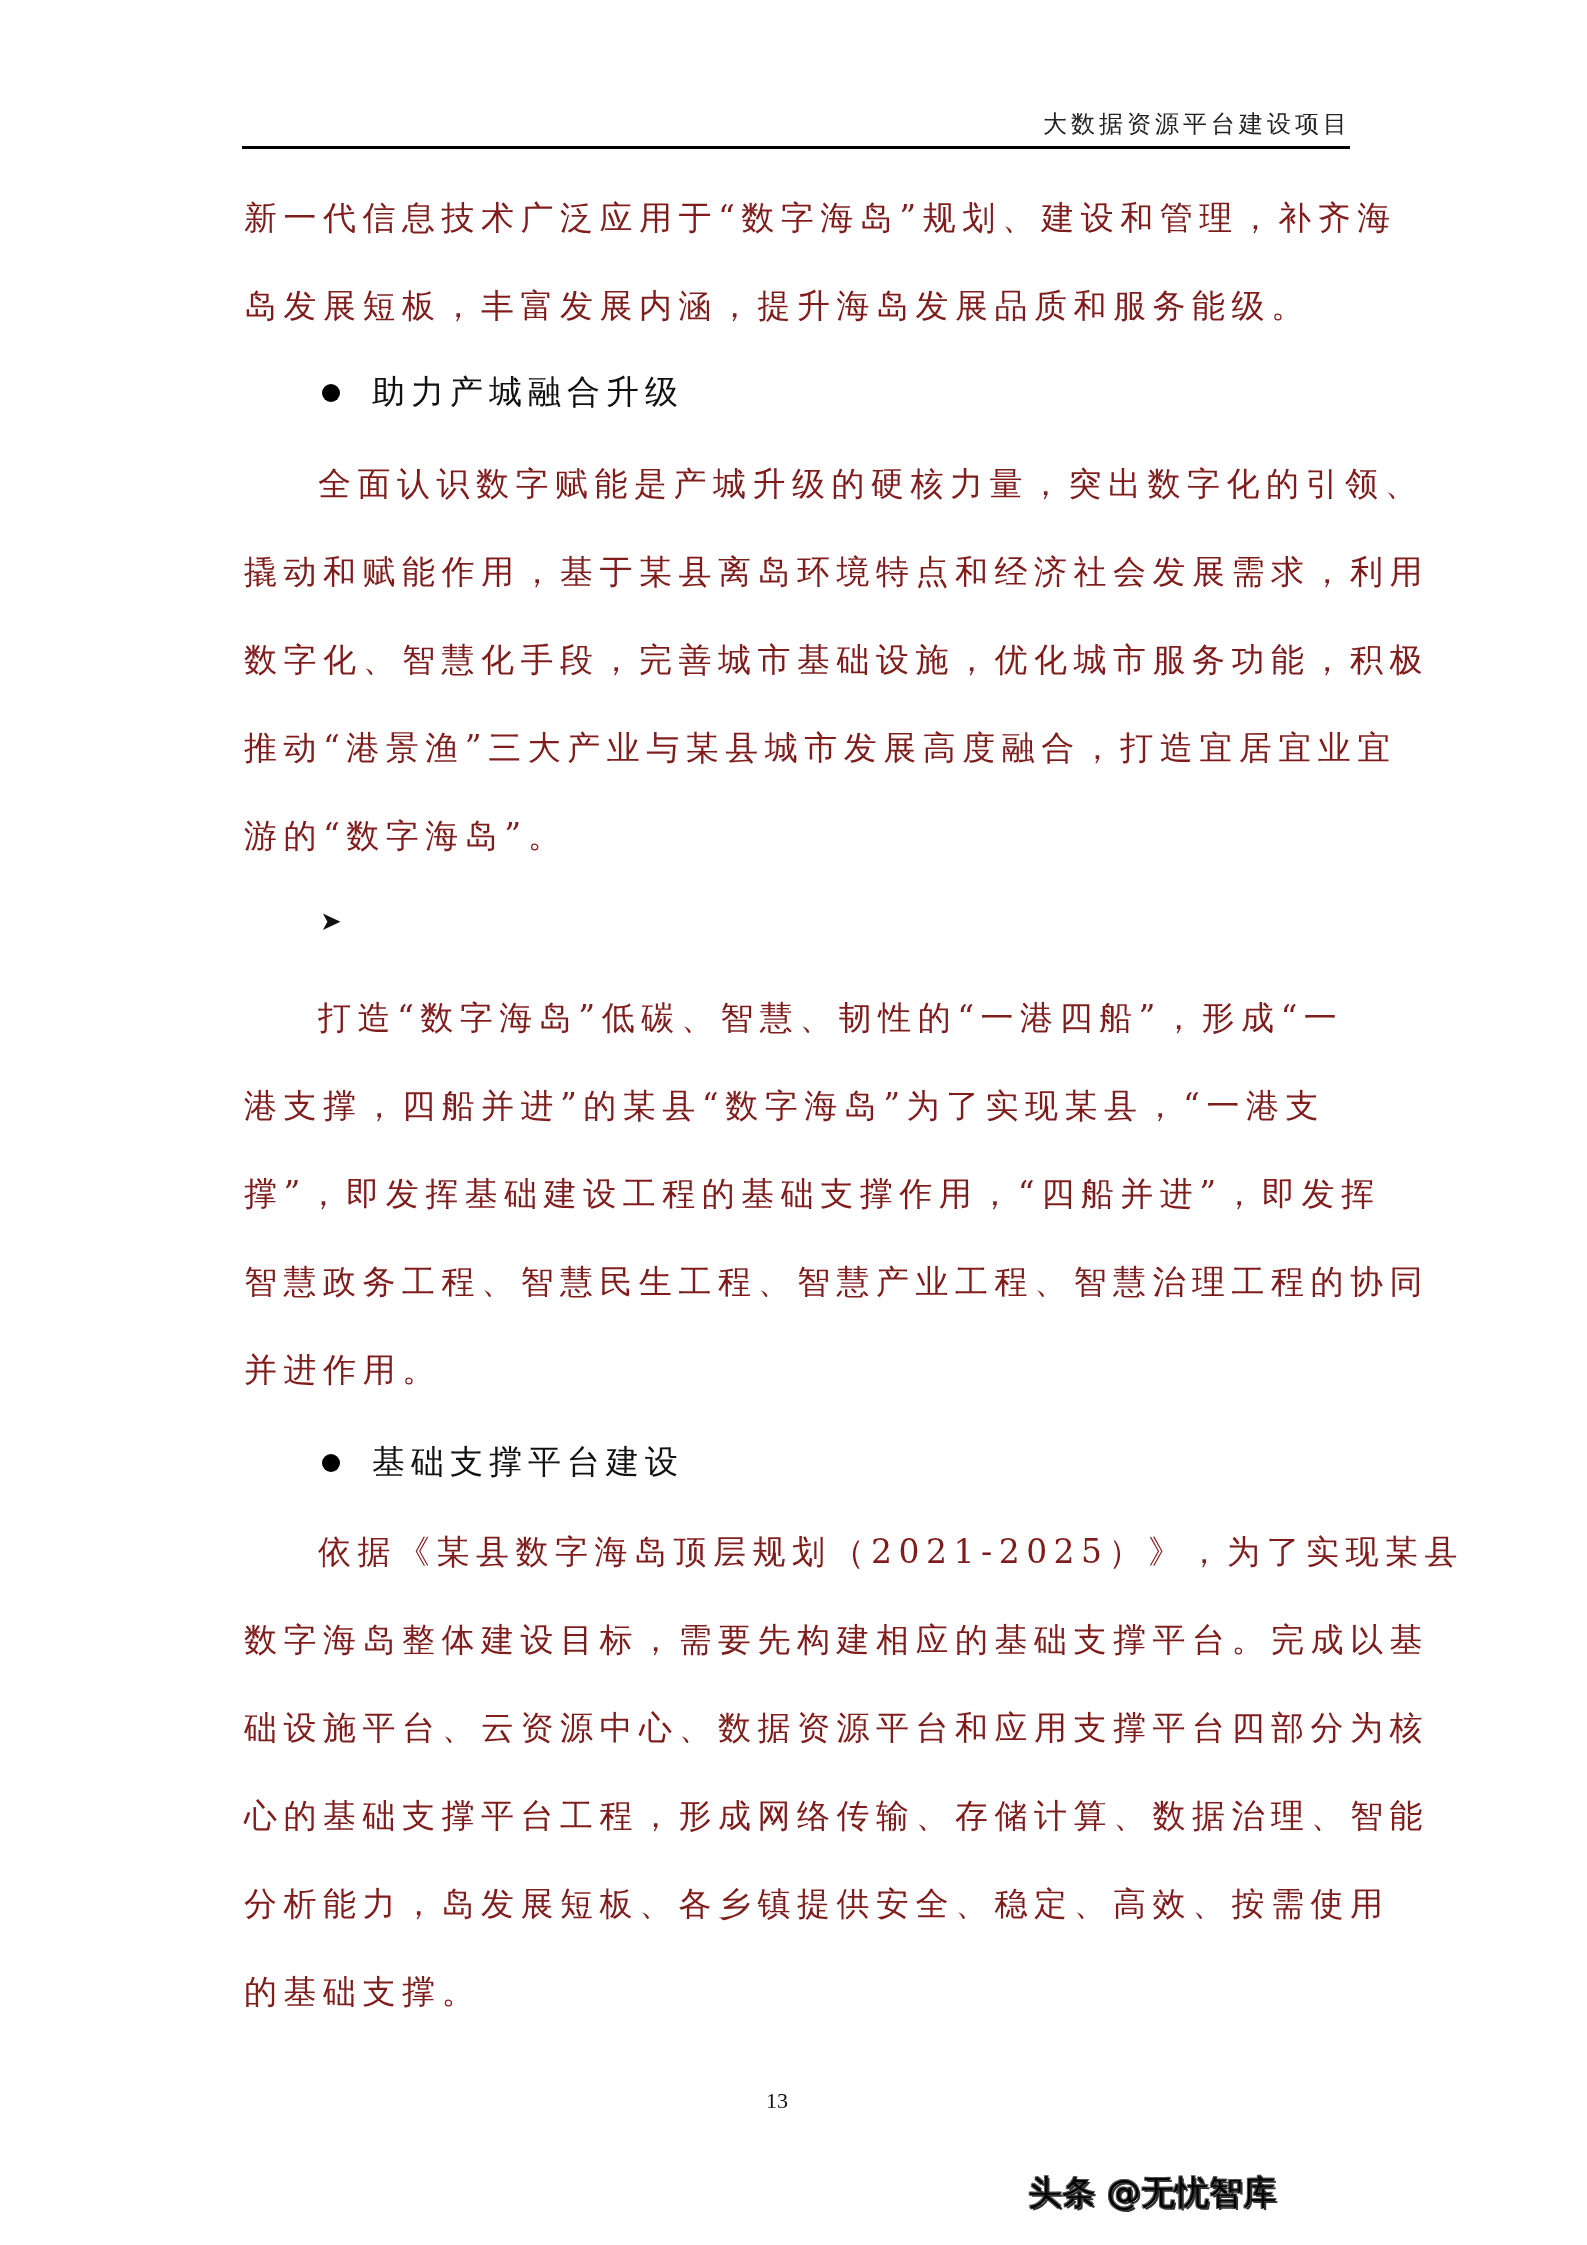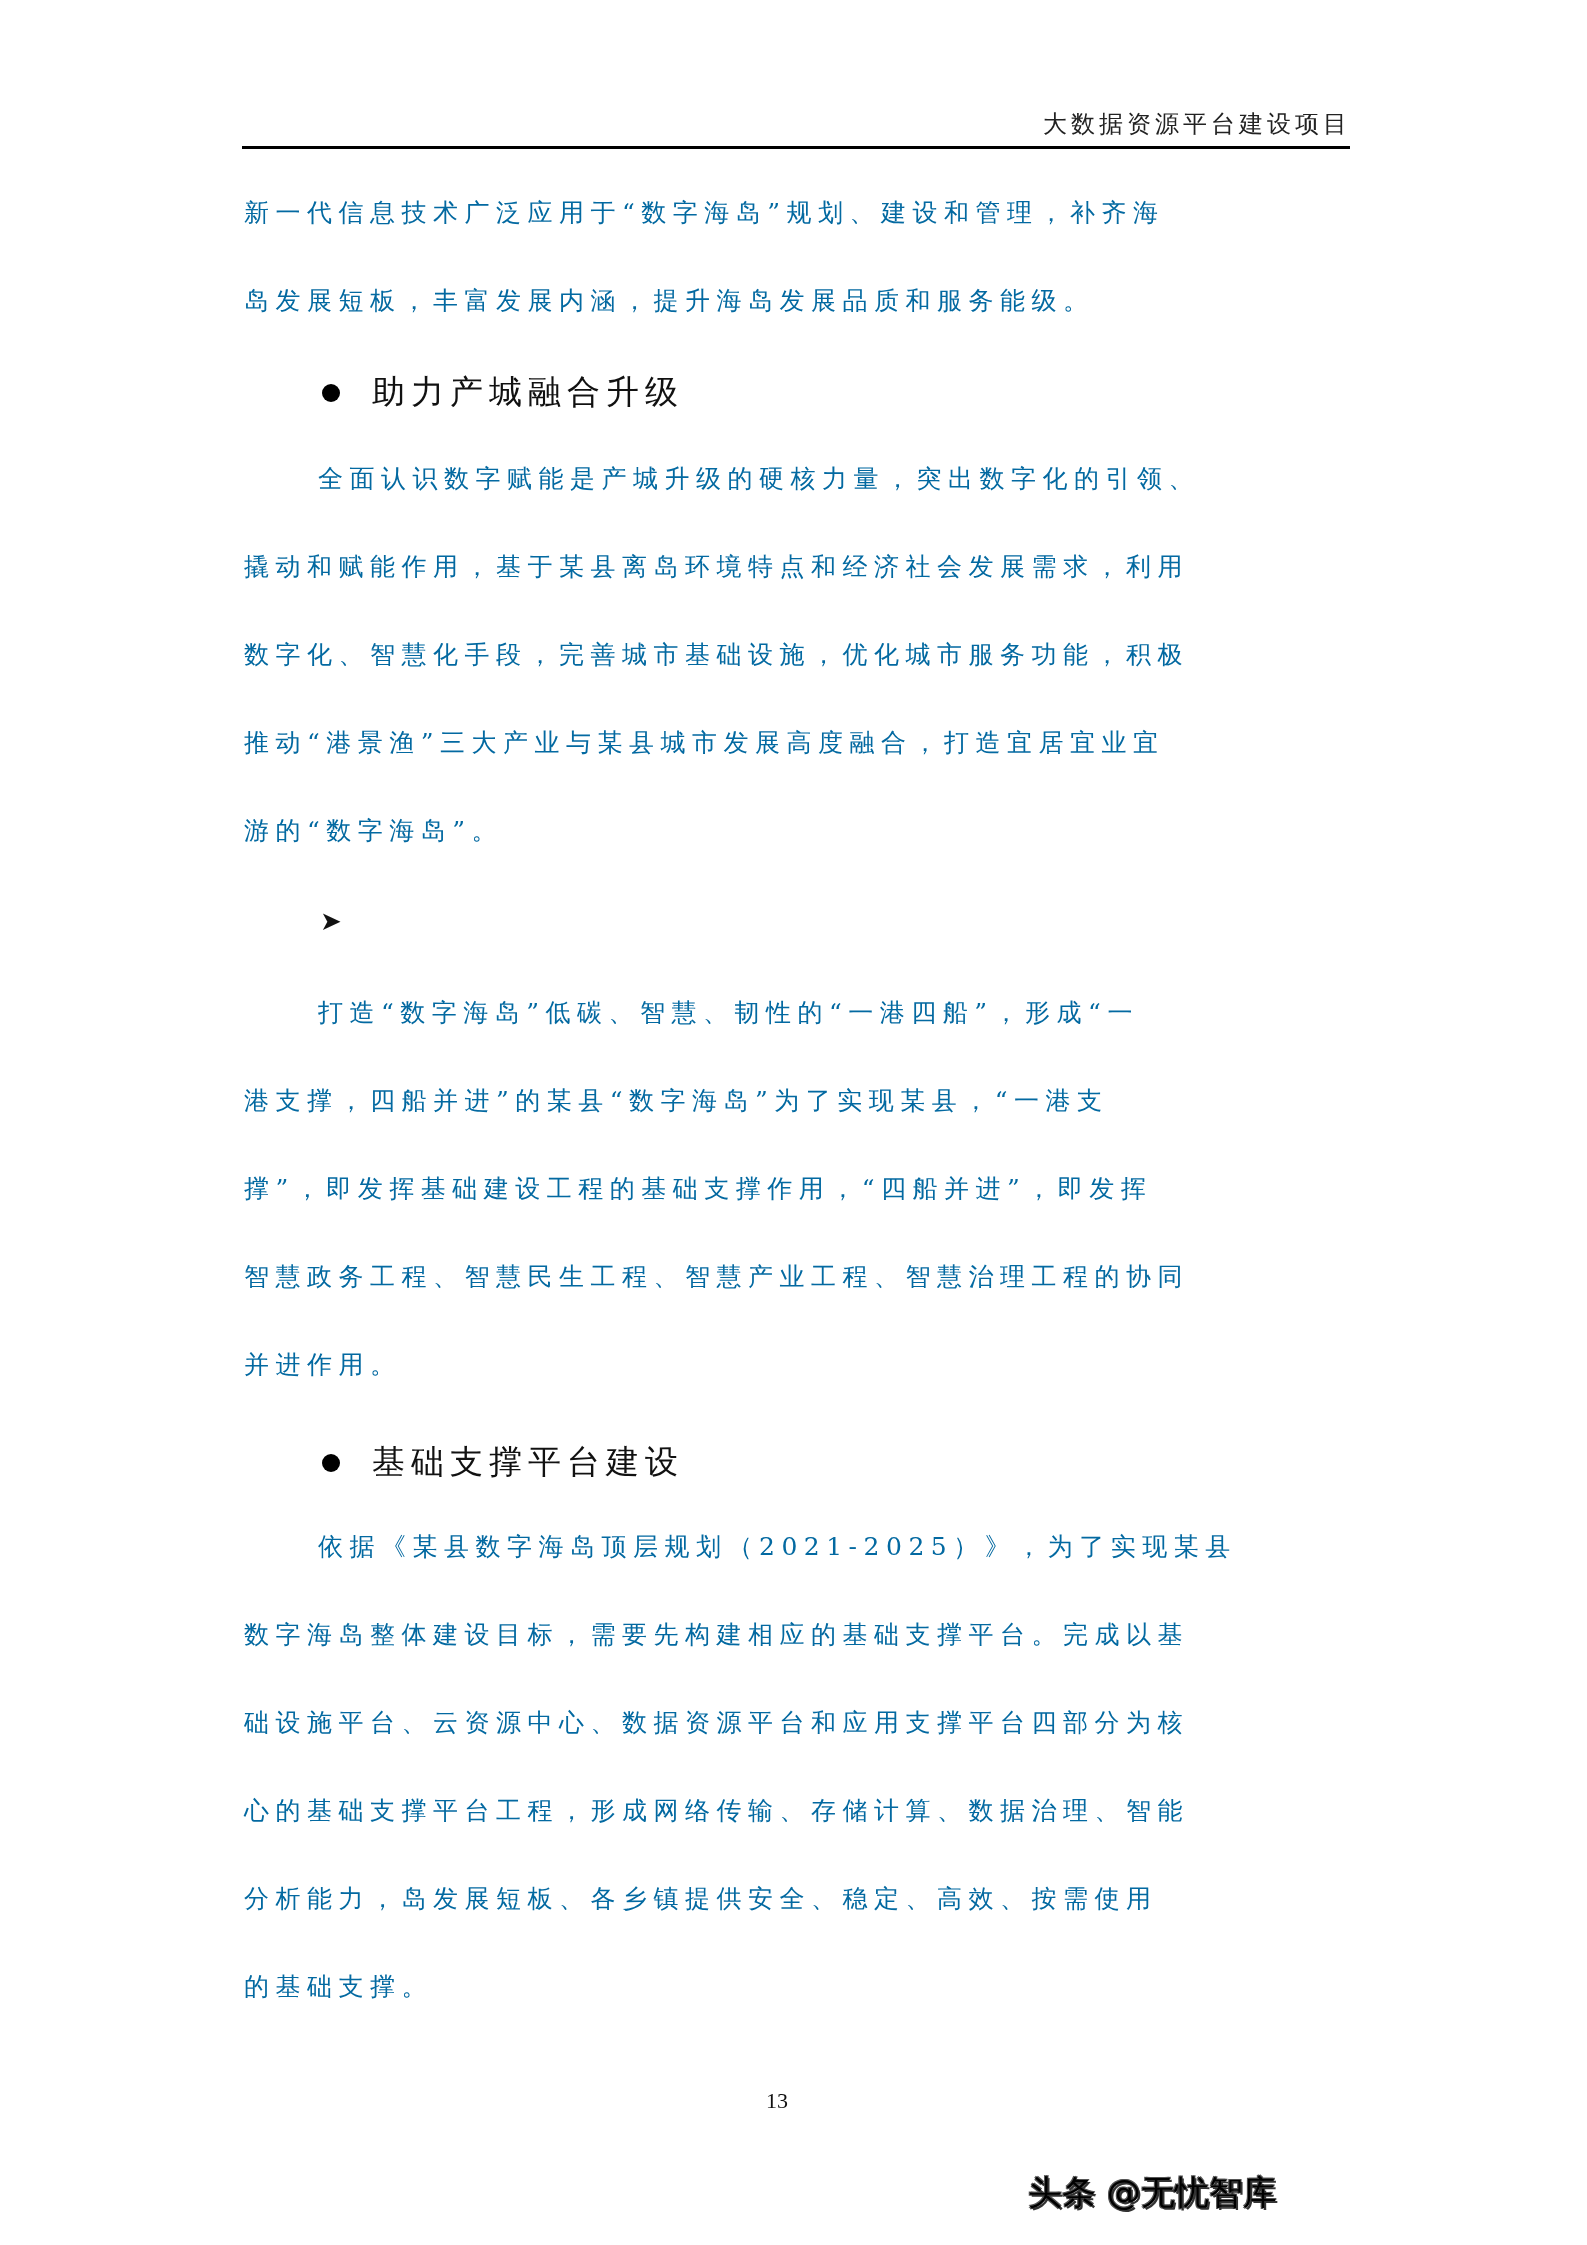--- a/index.html
+++ b/index.html
@@ -1,21 +1,21 @@
 <!DOCTYPE html>
 <html><head>
 <meta charset="utf-8">
 <style>
   html, body { margin: 0; padding: 0; background: #ffffff; }
   body { width: 1587px; height: 2245px; position: relative; overflow: hidden;
          font-family: "DejaVu Serif", "Liberation Serif", serif; color: #111; }
   .header-title { position: absolute; right: 236px; top: 108px; font-size: 24px;
                   letter-spacing: 4px; color: #222; font-family: "DejaVu Sans", sans-serif; }
   .header-rule { position: absolute; left: 242px; top: 146px; width: 1108px; height: 3px; background: #000; }
-  .line { position: absolute; left: 244px; font-size: 25px; letter-spacing: 6.5px; white-space: nowrap; color: #0369a1; }
+  .line { position: absolute; left: 244px; font-size: 33px; letter-spacing: 6.5px; white-space: nowrap; color: #7f1d1d; }
   .indent { left: 318px; }
   .bullet-row { position: absolute; left: 318px; font-size: 33px; letter-spacing: 6px; white-space: nowrap; display: flex; align-items: center; }
   .dot { width: 18px; height: 18px; border-radius: 50%; background: #000; margin-right: 32px; margin-left: 4px; }
   .arrow { font-size: 26px; margin-right: 14px; margin-left: 2px; }
   .page-number { position: absolute; left: 766px; top: 2088px; font-size: 22px; font-family: "Liberation Serif", serif; }
   .watermark { position: absolute; left: 1028px; top: 2170px; font-size: 34px; color: #000000;
                font-family: "DejaVu Sans", sans-serif;
                text-shadow: 2px 2px 0 #333, -1px -1px 0 #555, 1px -1px 0 #555, -1px 1px 0 #555; }
 </style>
 </head>

